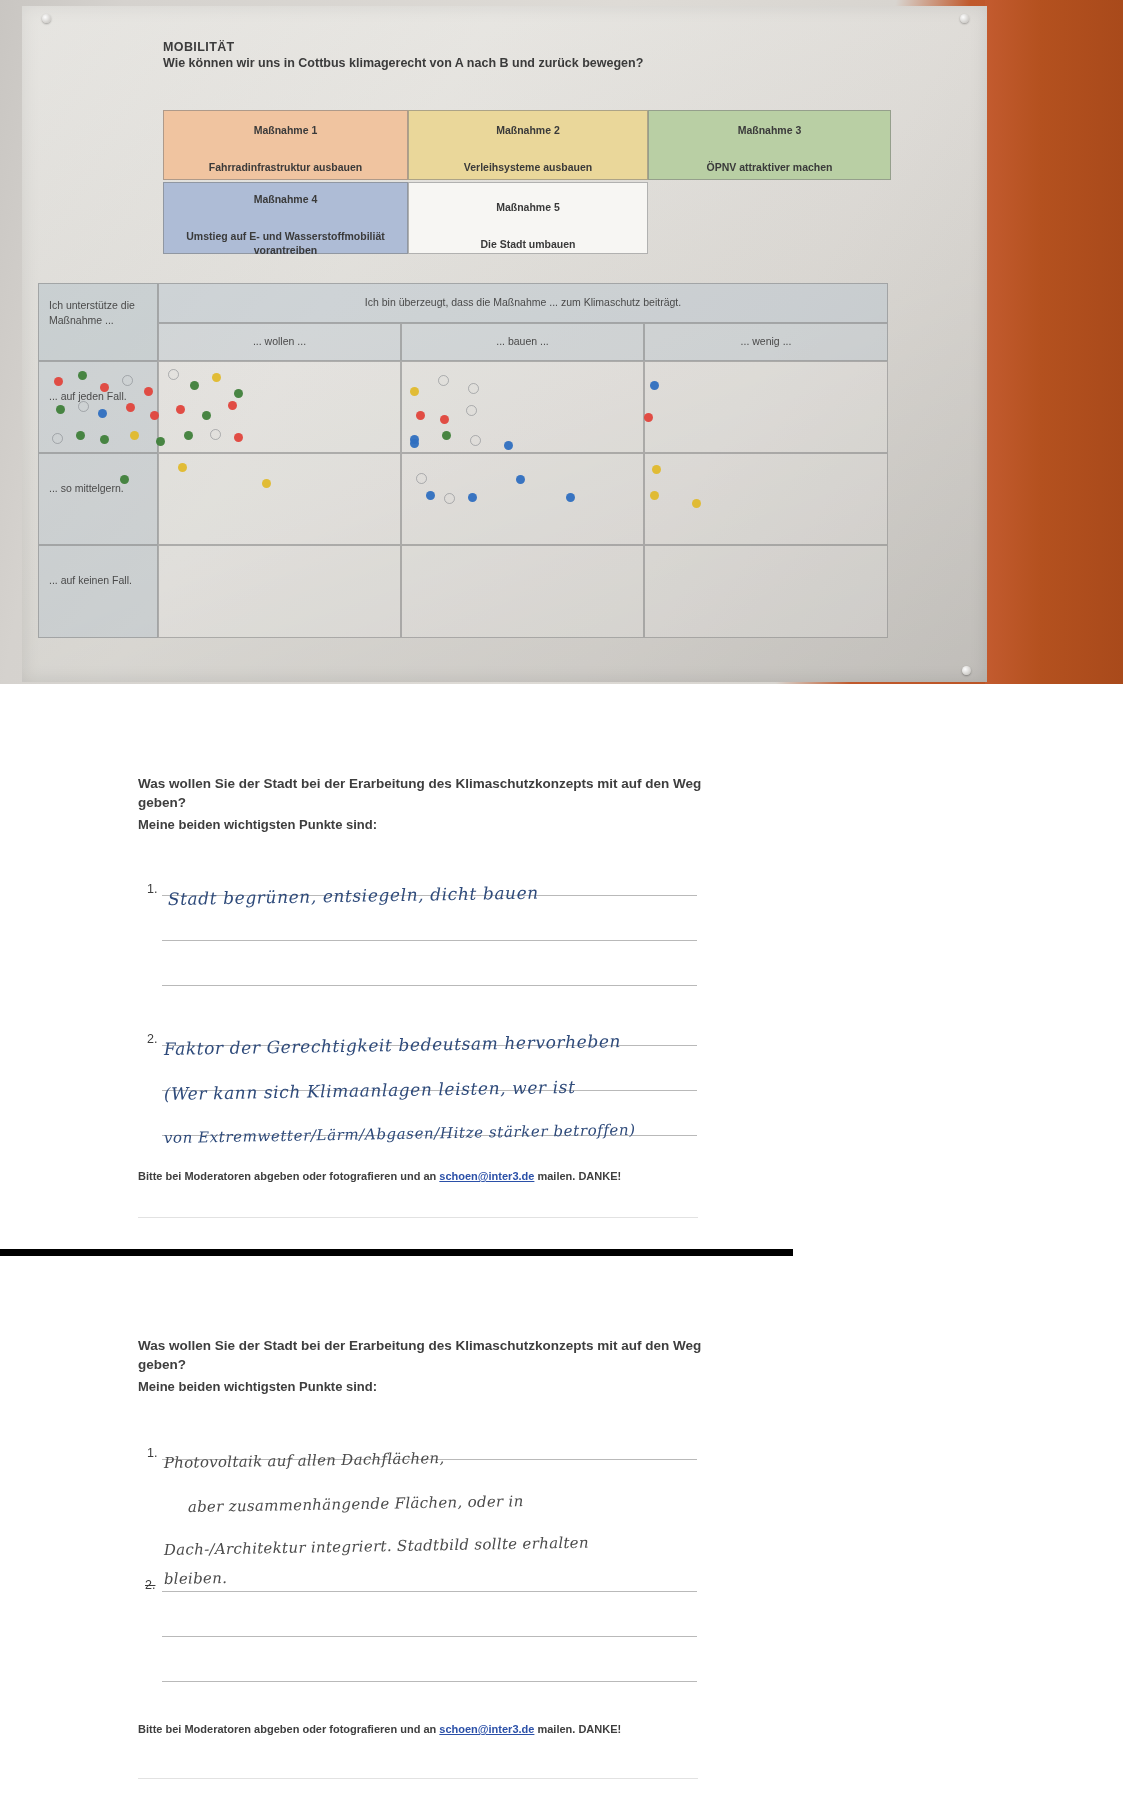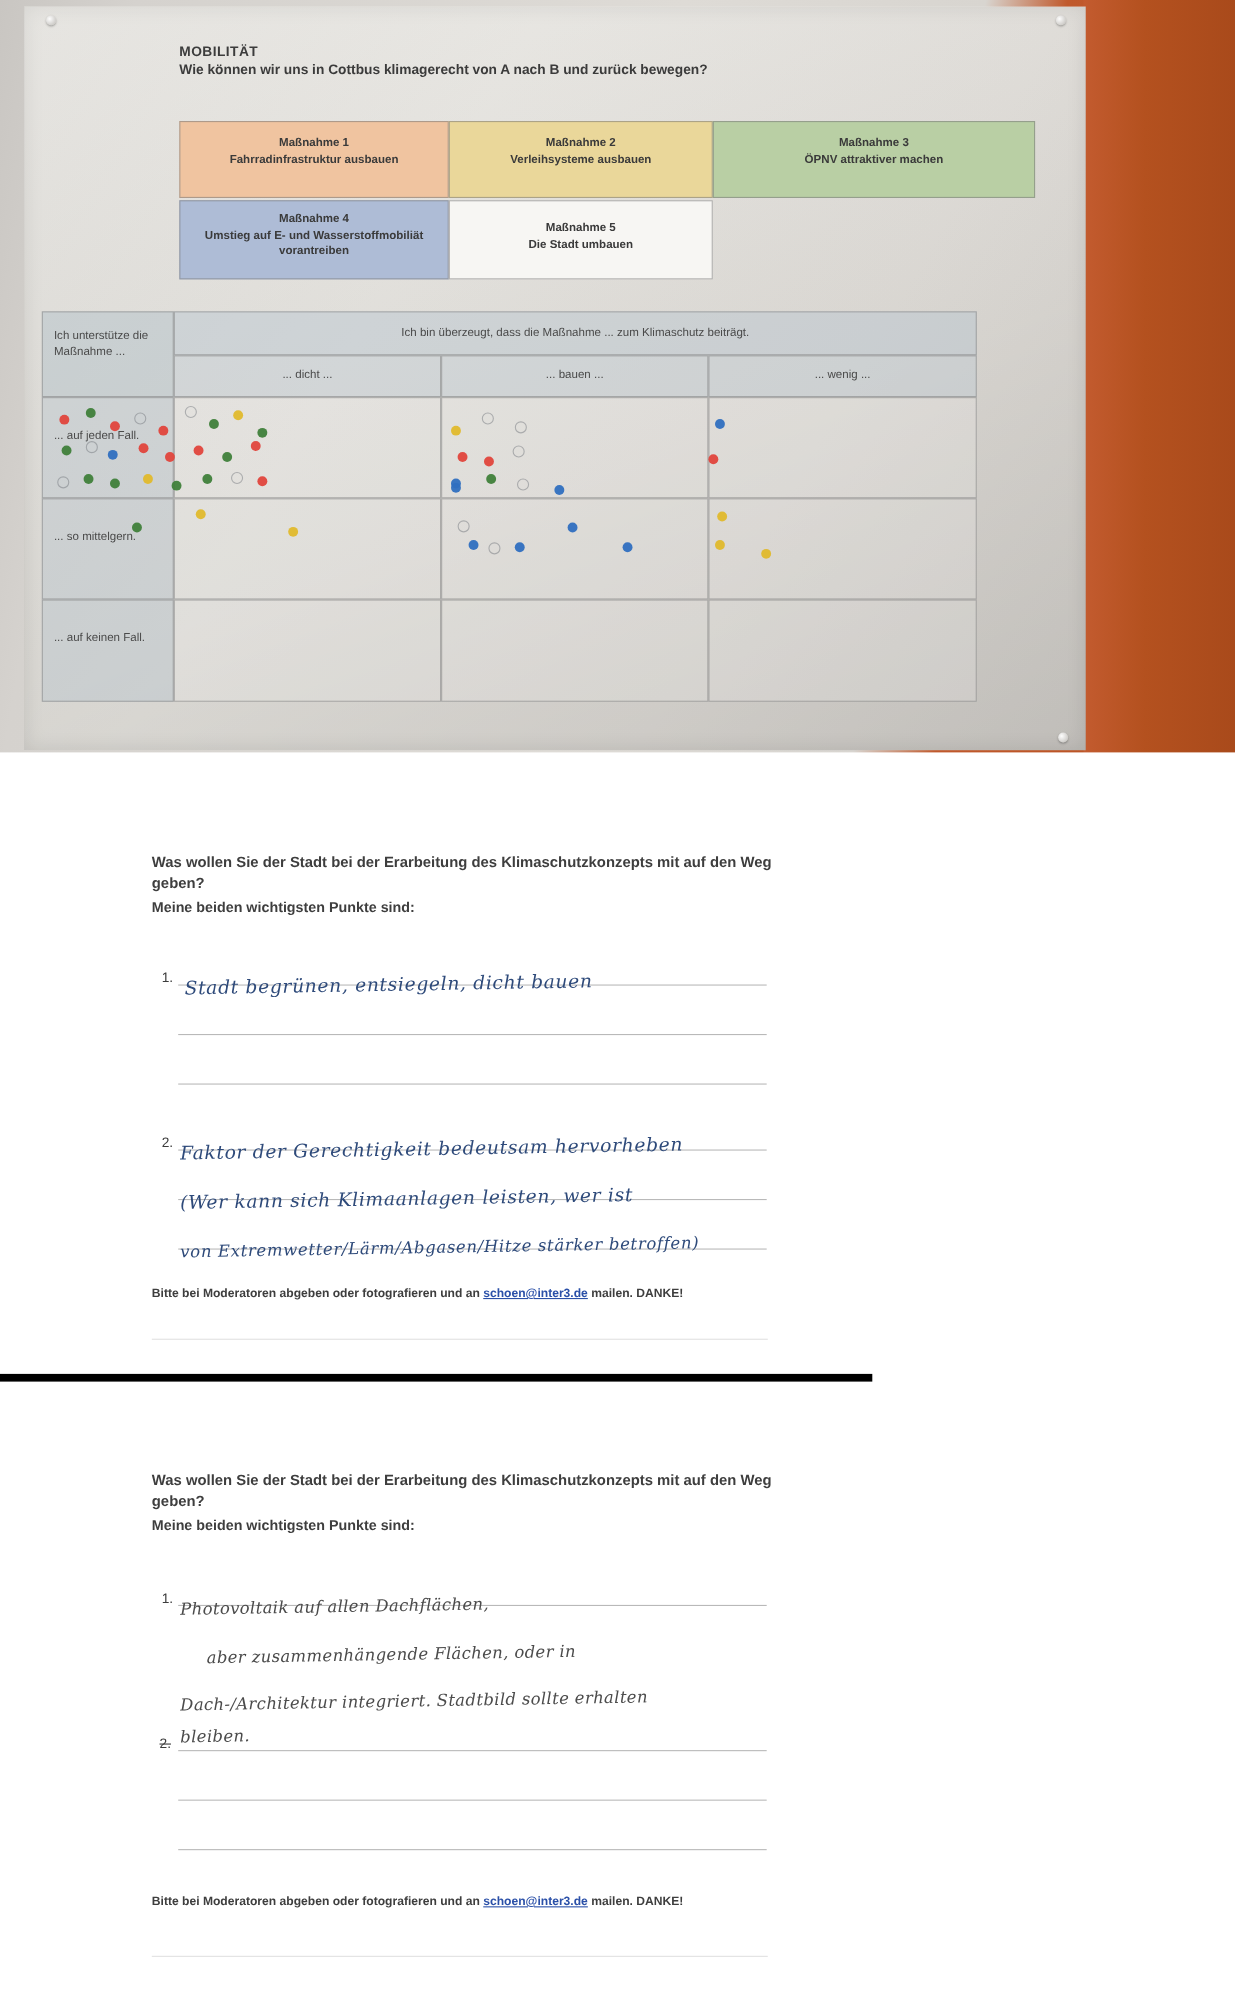--- a/index.html
+++ b/index.html
@@ -90,20 +90,21 @@
   .measure-box .m-num {
     font-size: 10.5px;
     font-weight: bold;
     line-height: 16px;
   }
   .measure-box .m-label {
     font-size: 10.5px;
     font-weight: bold;
     line-height: 14px;
     padding: 0 6px;
+    margin-top: 22px;
   }
 
   .grid-table {
     position: absolute;
     left: 38px; top: 283px;
     width: 855px; height: 355px;
   }
   .cell {
     position: absolute;
     box-sizing: border-box;
@@ -222,40 +223,40 @@
   <div class="poster-subtitle">Wie können wir uns in Cottbus klimagerecht von A nach B und zurück bewegen?</div>
 
   <div class="measure-box" style="left:163px; top:110px; width:245px; height:70px; background:#f0c4a0;">
     <div class="m-num">Maßnahme 1</div>
     <div class="m-label">Fahrradinfrastruktur ausbauen</div>
   </div>
   <div class="measure-box" style="left:408px; top:110px; width:240px; height:70px; background:#ead79a;">
     <div class="m-num">Maßnahme 2</div>
     <div class="m-label">Verleihsysteme ausbauen</div>
   </div>
-  <div class="measure-box" style="left:648px; top:110px; width:293px; height:70px; background:#b9cfa4;text-align:center;">
+  <div class="measure-box" style="left:648px; top:110px; width:243px; height:70px; background:#b9cfa4;text-align:center;">
     <div class="m-num">Maßnahme 3</div>
     <div class="m-label">ÖPNV attraktiver machen</div>
   </div>
   <div class="measure-box" style="left:163px; top:182px; width:245px; height:72px; background:#aebcd6; padding-top:8px;">
     <div class="m-num">Maßnahme 4</div>
     <div class="m-label">Umstieg auf E- und Wasserstoffmobiliät vorantreiben</div>
   </div>
   <div class="measure-box" style="left:408px; top:182px; width:240px; height:72px; background:#f7f6f3; padding-top:16px;">
     <div class="m-num">Maßnahme 5</div>
     <div class="m-label">Die Stadt umbauen</div>
   </div>
 
   <div class="grid-table">
 
     <div class="cell hdr-top" style="left:120px; top:0; width:730px; height:40px;">Ich bin überzeugt, dass die Maßnahme ... zum Klimaschutz beiträgt.</div>
 
     <div class="cell hdr-left" style="left:0; top:0; width:120px; height:78px;">Ich unterstütze die Maßnahme ...</div>
 
-    <div class="cell hdr-sub" style="left:120px; top:40px; width:243px; height:38px;">... dicht ...</div>
+    <div class="cell hdr-sub" style="left:120px; top:40px; width:243px; height:38px;">... wollen ...</div>
     <div class="cell hdr-sub" style="left:363px; top:40px; width:243px; height:38px;">... bauen ...</div>
     <div class="cell hdr-sub" style="left:606px; top:40px; width:244px; height:38px;">... wenig ...</div>
 
     <div class="cell row-lbl" style="left:0; top:78px; width:120px; height:92px;">... auf jeden Fall.</div>
     <div class="cell row-lbl" style="left:0; top:170px; width:120px; height:92px;">... so mittelgern.</div>
     <div class="cell row-lbl" style="left:0; top:262px; width:120px; height:93px;">... auf keinen Fall.</div>
 
     <div class="cell data" style="left:120px; top:78px; width:243px; height:92px;"></div>
     <div class="cell data" style="left:363px; top:78px; width:243px; height:92px;"></div>
     <div class="cell data" style="left:606px; top:78px; width:244px; height:92px;"></div>

